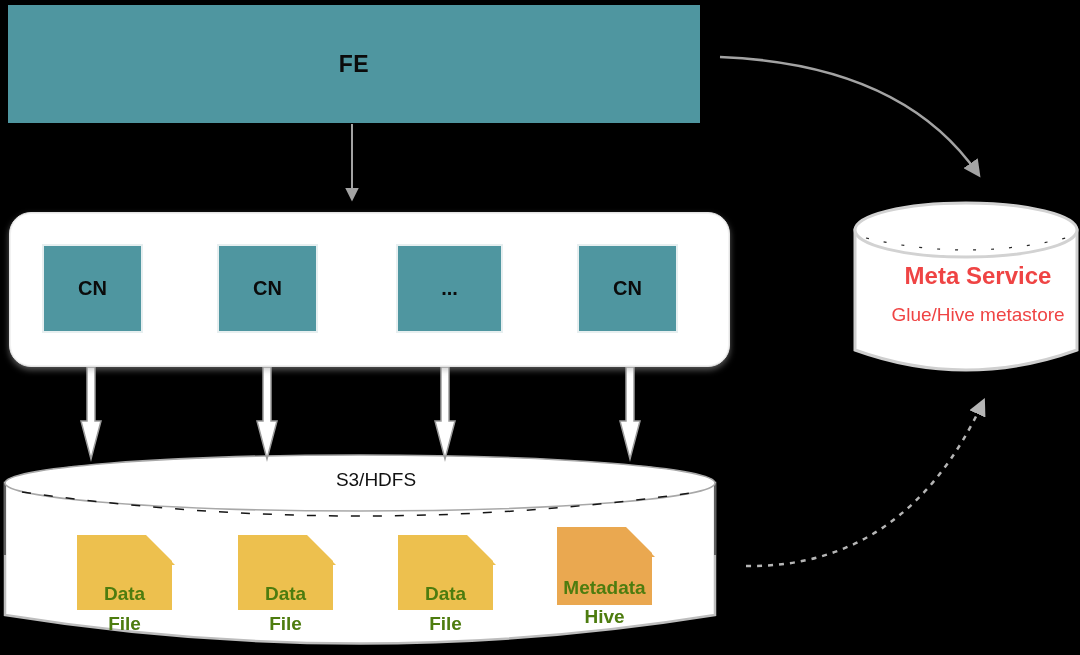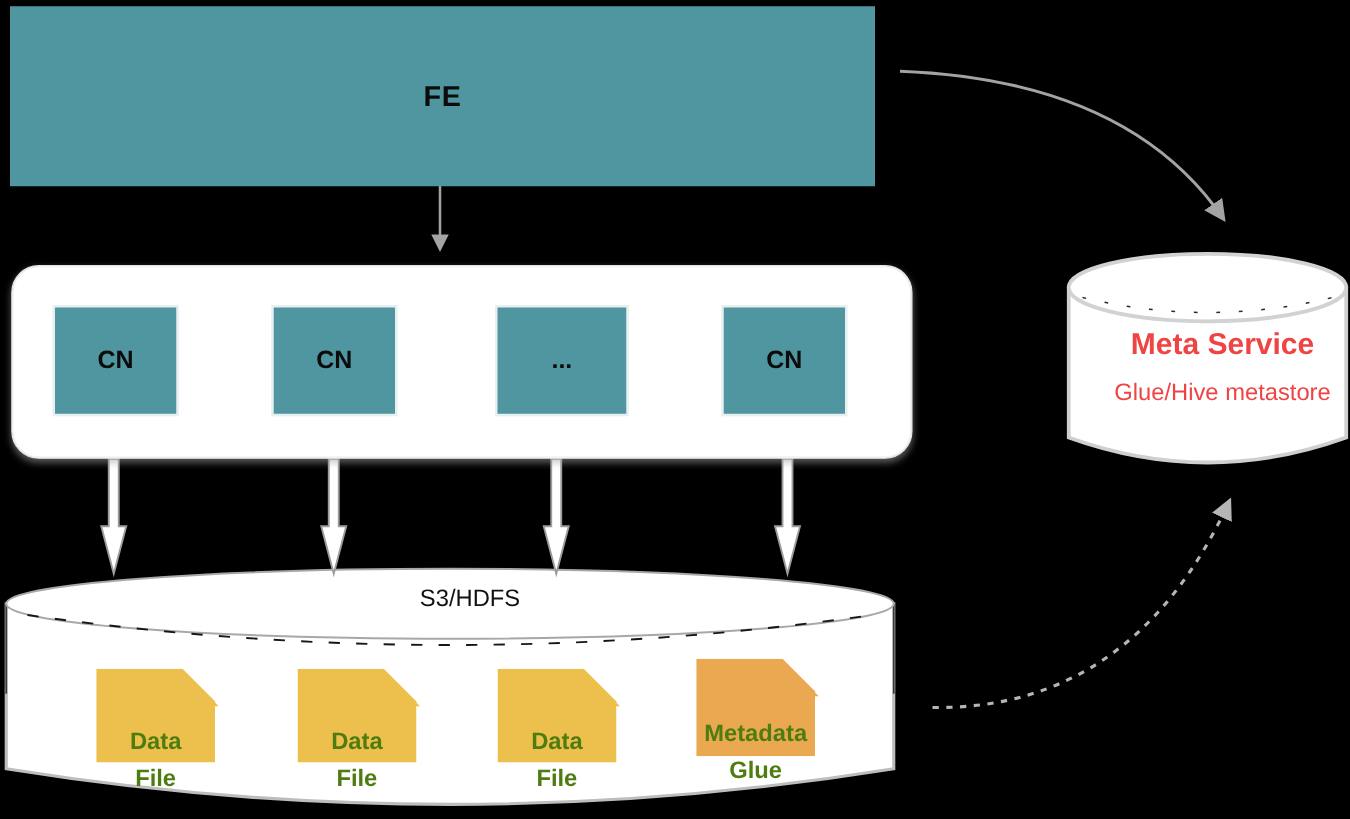--- a/index.html
+++ b/index.html
@@ -4,21 +4,21 @@
 <style>
   html,body{margin:0;padding:0;background:#000;}
   #stage{
     position:relative;width:1080px;height:655px;background:#000;overflow:hidden;
     font-family:"Liberation Sans",sans-serif;color:#111;
   }
   #stage svg.canvas{position:absolute;left:0;top:0;}
   .abs{position:absolute;}
   
   .fe-node{
-    left:8px;top:5px;width:692px;height:144px;background:#4F96A0;
+    left:8px;top:5px;width:692px;height:118px;background:#4F96A0;
     display:flex;align-items:center;justify-content:center;
     font-weight:bold;font-size:23px;color:#0b0b0b;letter-spacing:.5px;
   }
   
   .cn-cluster{
     left:9px;top:212px;width:719px;height:153px;background:#fff;border-radius:22px;
     border:1px solid #e3e3e3;box-shadow:0 3px 6px rgba(160,160,160,.55), inset 0 0 0 1px #f2f2f2;
   }
   .cn-node{
     position:absolute;width:97px;height:85px;background:#4F96A0;
@@ -137,21 +137,21 @@
     <div class="file-label">Data
 File</div>
   </div>
 
   <div class="file" style="left:557px;top:527px;">
     <svg width="100" height="78" viewBox="0 0 100 78">
       <path class="fill-meta" d="M0,0 H69 L95,26 V78 H0 Z"></path>
       <path class="fill-meta" d="M71,3 L98,30 L71,30 Z"></path>
     </svg>
     <div class="file-label" style="height:78px;">Metadata
-Glue</div>
+Hive</div>
   </div>
 
   <div class="abs meta-text">
     <p class="meta-title">Meta Service</p>
     <p class="meta-subtitle">Glue/Hive metastore</p>
   </div>
 
 </div>
 
 </body></html>

